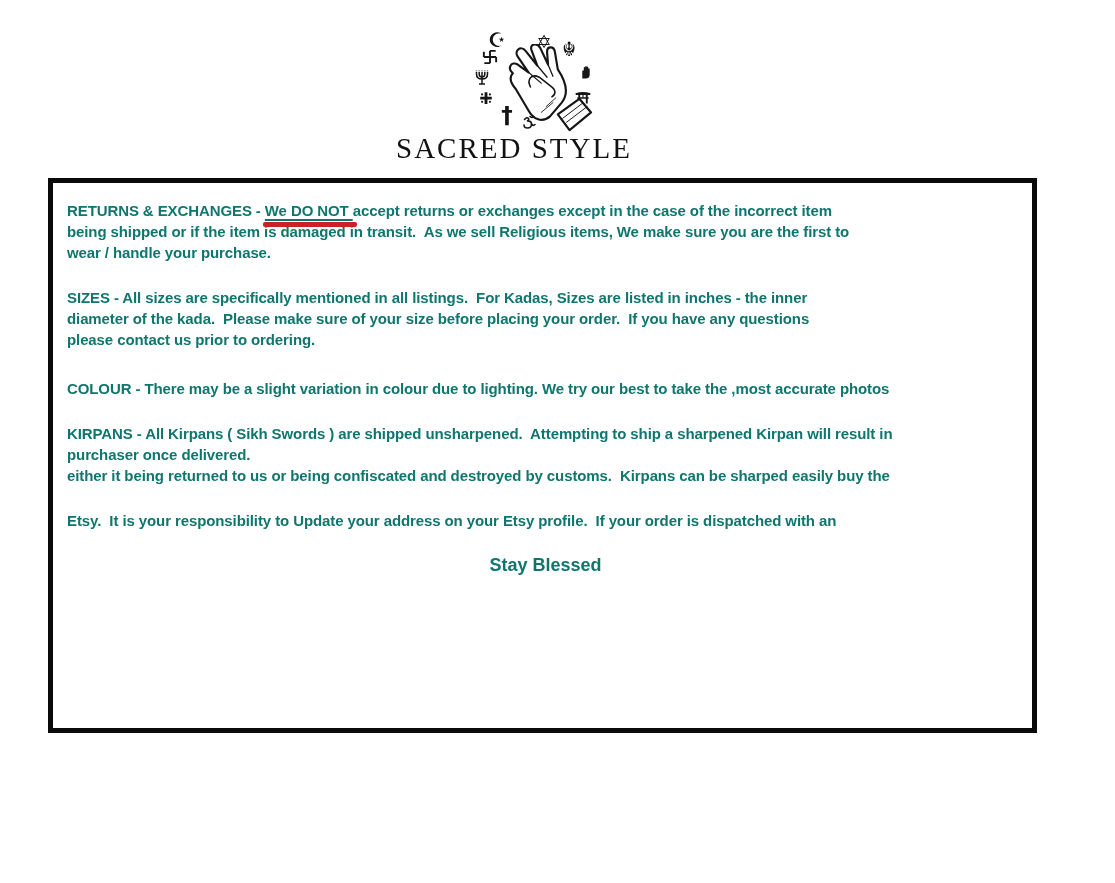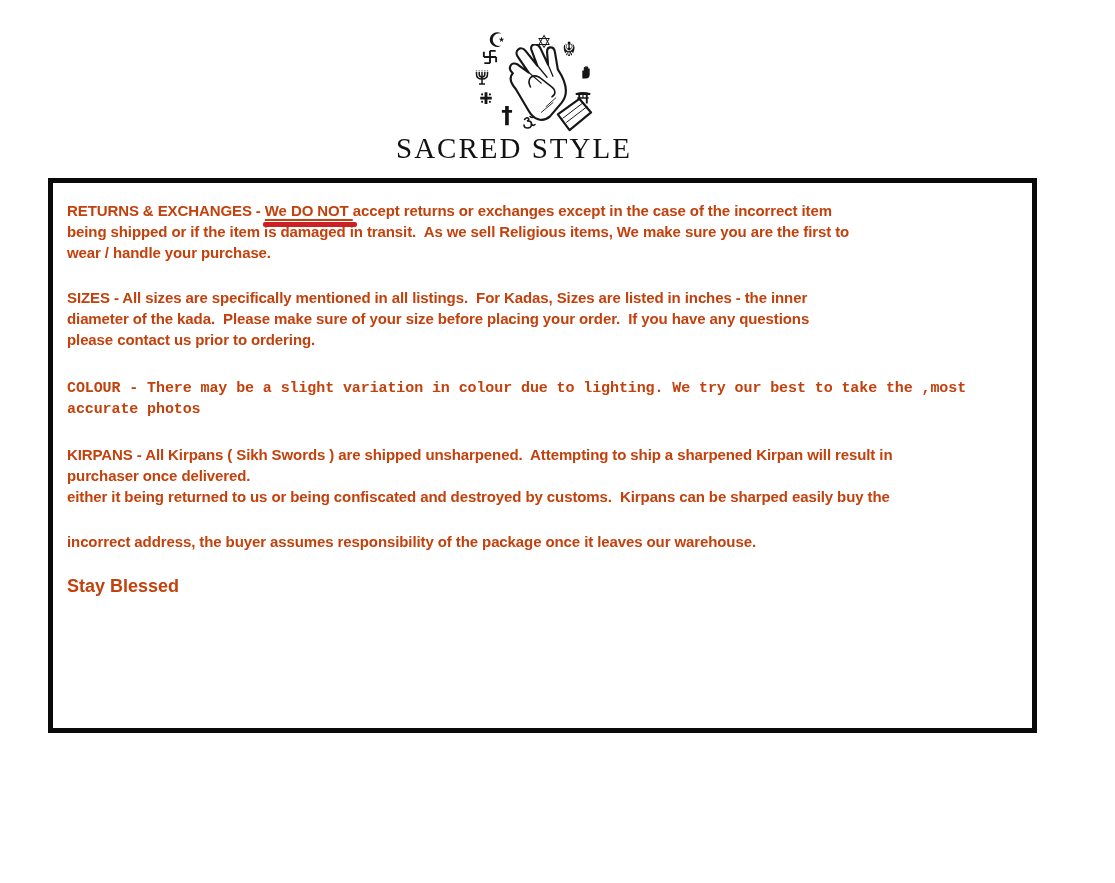--- a/index.html
+++ b/index.html
@@ -23,32 +23,32 @@
   }
 
   
   .policy-box {
     position:absolute; left:48px; top:178px; width:989px; height:555px;
     box-sizing:border-box; border:5px solid #0a0a0a; background:#ffffff;
     padding:17px 8px 0 14px; overflow:hidden;
   }
   .para {
     margin:0 0 24px 0; font-size:15px; line-height:21px; font-weight:bold;
-    color:#c2410c; letter-spacing:-0.1px;
+    color:#0f766e; letter-spacing:-0.1px;
   }
   .ln { white-space:pre-wrap; }
   .donot {
     position:relative; display:inline-block; white-space:pre;
     text-decoration:underline; text-decoration-thickness:1.5px; text-underline-offset:3px;
   }
   .donot::after {
     content:""; position:absolute; left:-2px; right:-4px; bottom:-6px; height:5px;
     background:#cc2027; border-radius:2px;
   }
-  .signoff { font-size:18px; margin-bottom:9px; letter-spacing:0; }
+  .signoff { font-size:18px; margin-bottom:9px; letter-spacing:0;text-align:center; }
 </style>
 </head>
 <body>
 
 <div class="page">
 
   <div class="logo">
 
     <span class="sym" style="left:57px; top:24px; font-size:20px;">☪</span>
     <span class="sym" style="left:104px; top:26px; font-size:18px;">✡</span>
@@ -135,32 +135,32 @@
       <div class="ln">wear / handle your purchase.</div>
     </div>
 
 
     <div class="para">
       <div class="ln">SIZES - All sizes are specifically mentioned in all listings.  For Kadas, Sizes are listed in inches - the inner</div>
       <div class="ln">diameter of the kada.  Please make sure of your size before placing your order.  If you have any questions</div>
       <div class="ln">please contact us prior to ordering.</div>
     </div>
 
-    <div class="para" style="margin-top:28px;font-family:Liberation Mono, monospace;">
+    <div class="para" style="margin-top:28px;">
       <div class="ln">COLOUR - There may be a slight variation in colour due to lighting. We try our best to take the ,most accurate photos</div>
     </div>
 
     <div class="para">
       <div class="ln">KIRPANS - All Kirpans ( Sikh Swords ) are shipped unsharpened.  Attempting to ship a sharpened Kirpan will result in</div>
       <div class="ln">purchaser once delivered.</div>
       <div class="ln">either it being returned to us or being confiscated and destroyed by customs.  Kirpans can be sharped easily buy the</div>
     </div>
 
     <div class="para">
-      <div class="ln">incorrect address, the buyer assumes responsibility of the package once it leaves our warehouse.</div>
+      <div class="ln">Etsy.  It is your responsibility to Update your address on your Etsy profile.  If your order is dispatched with an</div>
     </div>
 
 
     <div class="para signoff">
       <div class="ln">Stay Blessed</div>
     </div>
 
   </section>
 </div>
 

